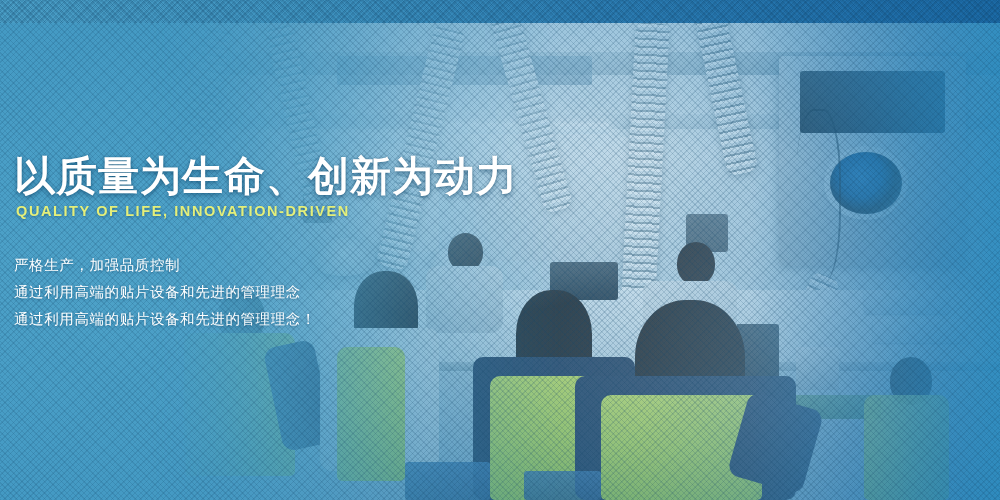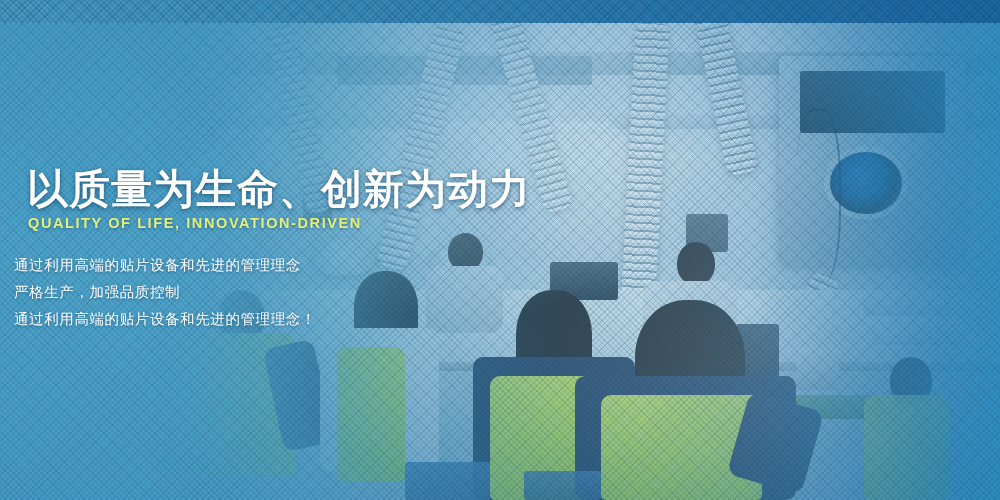--- a/index.html
+++ b/index.html
@@ -122,33 +122,33 @@
     background-image:
       repeating-linear-gradient(45deg, rgba(10,55,90,.22) 0px, rgba(10,55,90,.22) 1px, rgba(0,0,0,0) 1px, rgba(0,0,0,0) 4px),
       repeating-linear-gradient(-45deg, rgba(10,55,90,.22) 0px, rgba(10,55,90,.22) 1px, rgba(0,0,0,0) 1px, rgba(0,0,0,0) 4px);
   }
 
   
   .copy{position:absolute;left:14px;top:0;width:560px;height:100%;}
 
   .headline{
     position:absolute;left:0;top:152px;
-    margin:13px;
+    margin:0;
     font-size:41px;
     line-height:48px;
     font-weight:bold;
     color:#ffffff;
     letter-spacing:1px;
     white-space:nowrap;
     text-shadow:0 2px 5px rgba(10,60,95,.55), 0 0 2px rgba(10,60,95,.35);
   }
 
   .tagline{
     position:absolute;left:2px;top:201px;
-    margin:12px;
+    margin:0;
     font-size:14.5px;
     line-height:20px;
     font-weight:bold;
     color:#e4ef7a;
     letter-spacing:1.6px;
     white-space:nowrap;
     text-shadow:0 1px 3px rgba(10,60,95,.45);
   }
 
   .sublines{position:absolute;left:0;top:256px;}
@@ -256,19 +256,19 @@
   <div class="hatch"></div>
   <div class="hatch-top"></div>
 
   <div class="copy">
 
     <h1 class="headline">以质量为生命、创新为动力</h1>
 
     <p class="tagline">QUALITY OF LIFE, INNOVATION-DRIVEN</p>
 
     <div class="sublines">
+      <p class="subline">严格生产，加强品质控制</p>
       <p class="subline">通过利用高端的贴片设备和先进的管理理念</p>
-      <p class="subline">严格生产，加强品质控制</p>
       <p class="subline">通过利用高端的贴片设备和先进的管理理念！</p>
     </div>
 
   </div>
 </div>
 
 </body></html>

